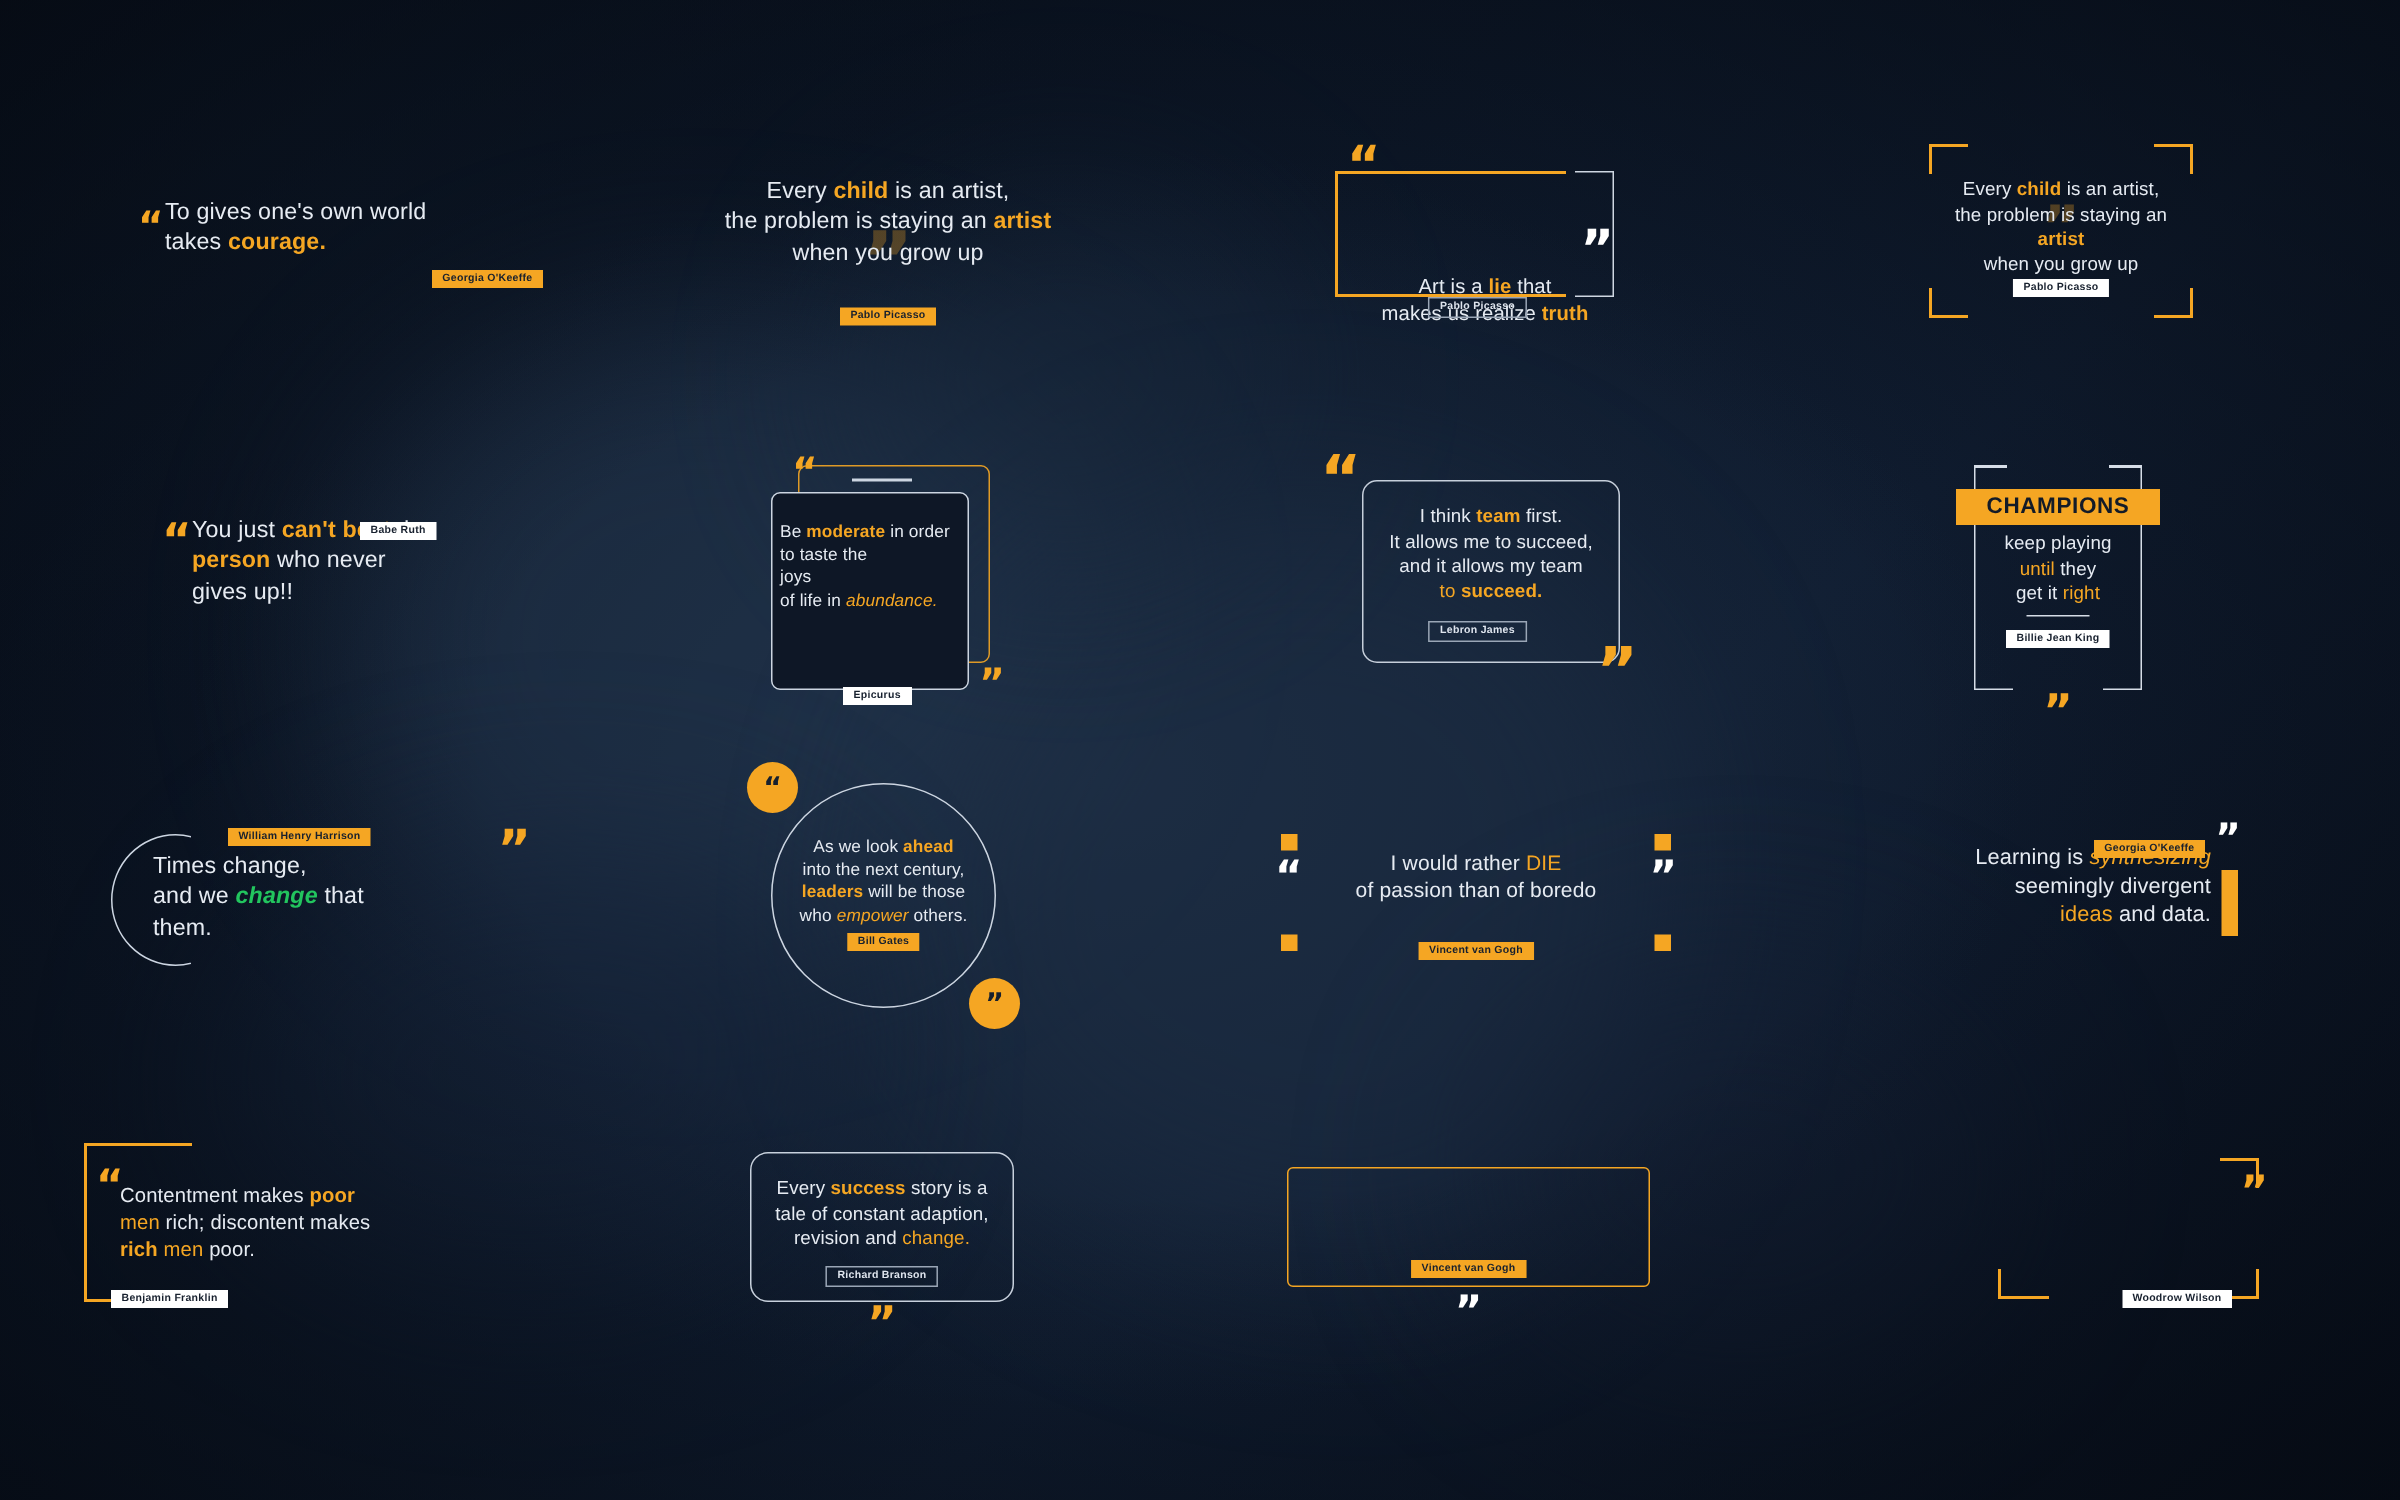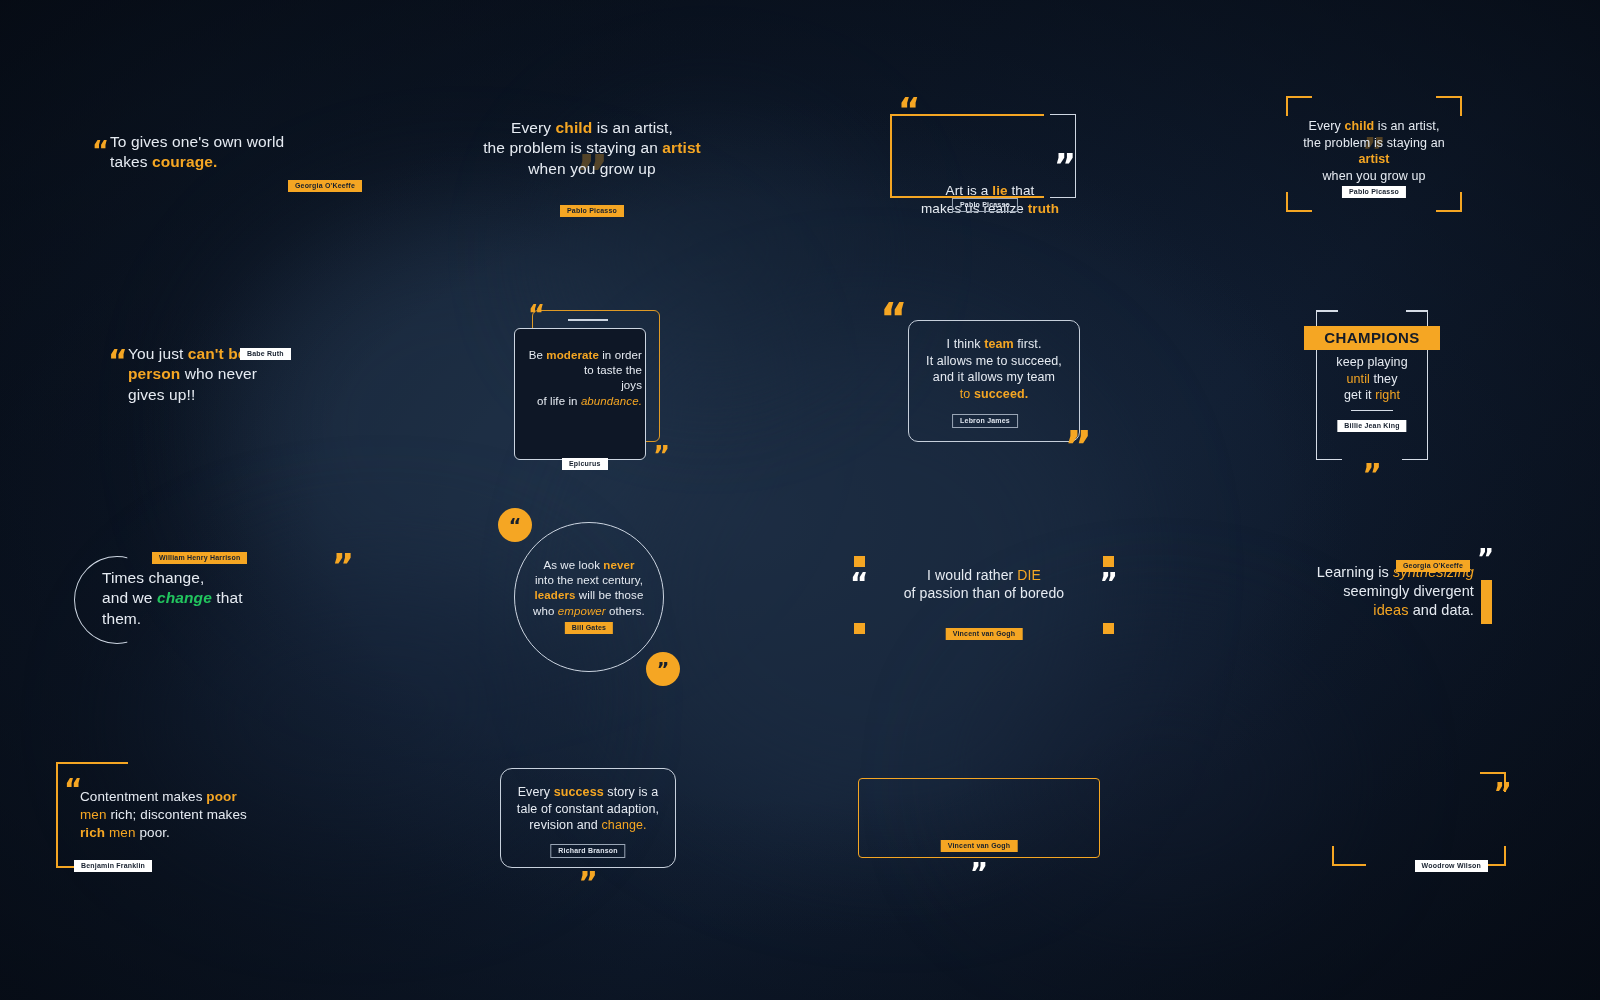--- a/index.html
+++ b/index.html
@@ -106,21 +106,21 @@
     position:absolute; left:18px; top:0; right:4px; bottom:18px;
     border:1px solid rgba(245,166,35,.9); border-radius:6px;
   }
   .c6 .front {
     position:absolute; left:0; top:18px; right:18px; bottom:0;
     border:1px solid #ccd5e1; border-radius:6px; background:#0e1726;
   }
   .c6 .dash { position:absolute; left:54px; top:9px; width:40px; height:1.5px; background:#ccd5e1; }
   .c6 .mk1 { position:absolute; left:14px; top:-4px; font-size:26px; z-index:4; }
   .c6 .mk2 { position:absolute; right:-6px; bottom:-6px; font-size:26px; z-index:4; }
-  .c6 .txt { position:absolute; left:6px; right:22px; top:38px; text-align:right; font-size:11.5px; z-index:3; }
+  .c6 .txt { position:absolute; left:6px; right:22px; top:38px; text-align:left; font-size:11.5px; z-index:3; }
   .c6 .bd { position:absolute; left:48px; bottom:-10px; z-index:5; }
 
   
   .c7 { left:880px; top:306px; width:210px; height:152px; }
   .c7 .fr { position:absolute; left:28px; top:14px; right:10px; bottom:16px; border:1px solid #c6cfdb; border-radius:10px; }
   .c7 .mk1 { position:absolute; left:0; top:-2px; font-size:42px; z-index:3; }
   .c7 .mk2 { position:absolute; right:-2px; bottom:-4px; font-size:42px; z-index:3; }
   .c7 .txt { position:absolute; left:34px; right:16px; top:30px; text-align:center; font-size:12.5px; }
   .c7 .bd { position:absolute; left:50%; transform:translateX(-50%); top:108px; }
 
@@ -334,21 +334,21 @@
     </div>
     <span class="badge amber bd">William Henry Harrison</span>
     <span class="mark amber mk">”</span>
   </div>
 
   <div class="card c10">
     <div class="ring"></div>
     <div class="circ-mark mk1">“</div>
     <div class="circ-mark mk2">”</div>
     <div class="q txt">
-      <span>As we look </span><b>never</b><br>
+      <span>As we look </span><b>ahead</b><br>
       <span>into the next century,</span><br>
       <b>leaders</b><span> will be those</span><br>
       <span>who </span><span class="amber-i">empower</span><span> others.</span>
     </div>
     <span class="badge amber bd">Bill Gates</span>
   </div>
 
   <div class="card c11">
     <div class="sq s1"></div>
     <div class="sq s2"></div>

